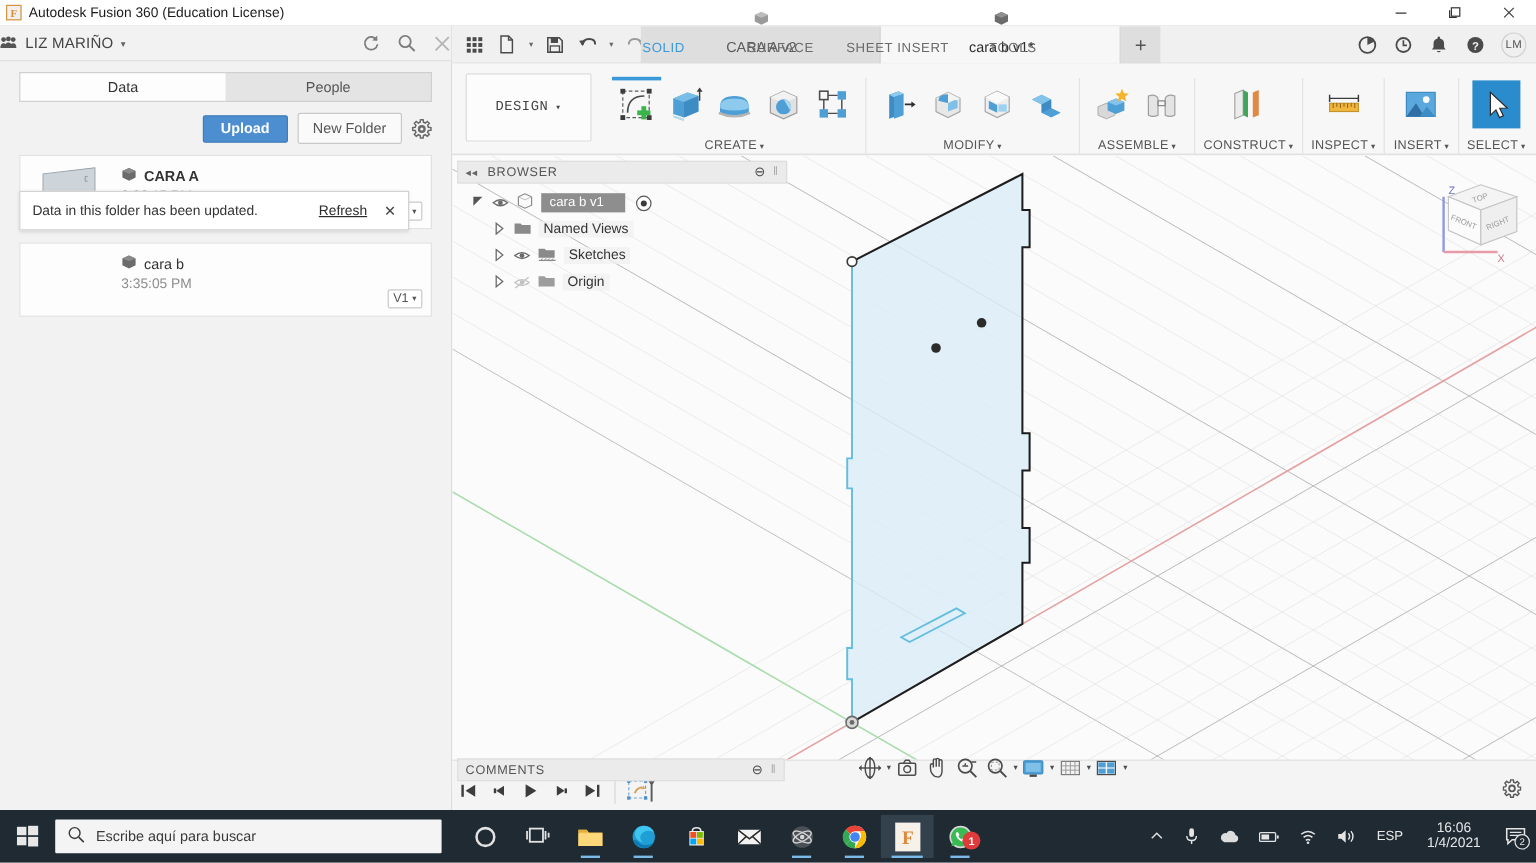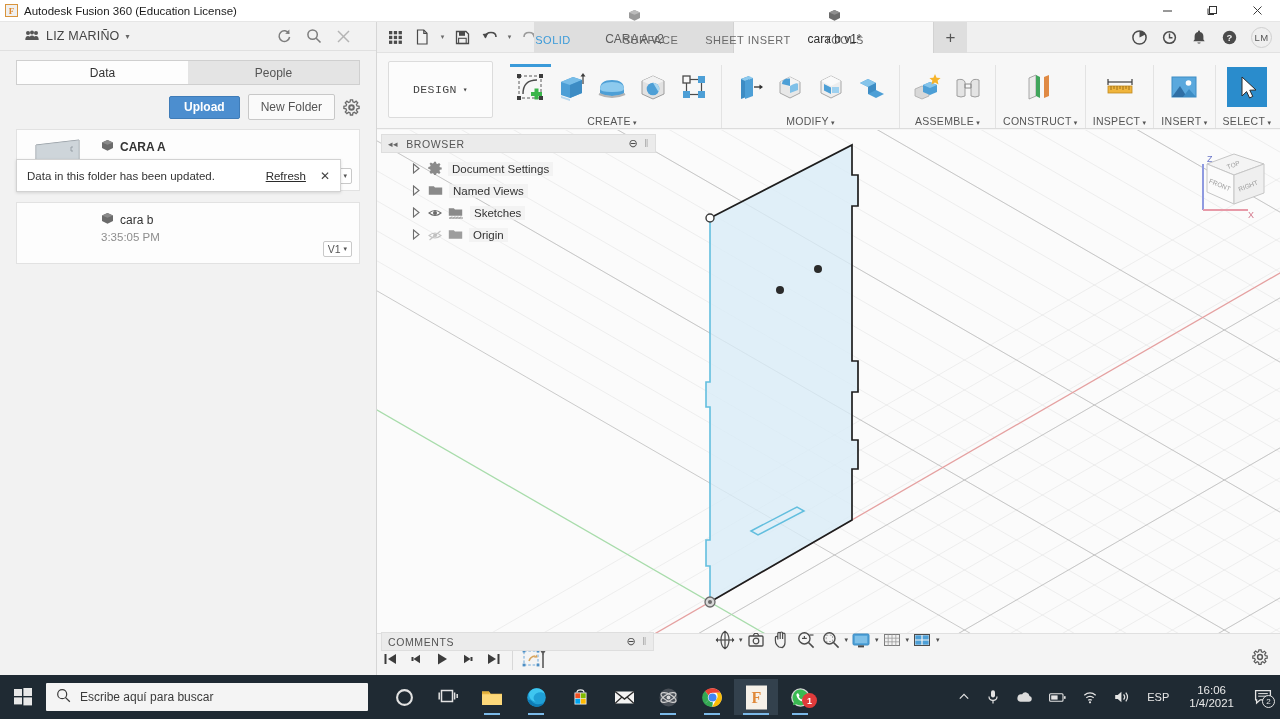--- a/index.html
+++ b/index.html
@@ -32,21 +32,21 @@
     width:45px; height:22px; display:flex; align-items:center; justify-content:center;
     color:#3c3c3c; font-size:11px;
   }
 
   
   .left-panel {
     position:absolute; left:0; top:22px; width:377px; height:661px;
     background:#f2f2f2; border-right:1px solid #d6d6d6;
   }
   .lp-header {
-    height:29px; display:flex; align-items:center; padding:0 25px;
+    height:29px; display:flex; align-items:center; padding:0 0;
     border-bottom:1px solid #e0e0e0; background:#f2f2f2;
   }
   .lp-people-icon { margin-right:7px; color:#555; font-size:12px; line-height:1; }
   .lp-user { font-size:12.5px; color:#444; letter-spacing:.2px; }
   .lp-caret { margin-left:6px; font-size:8px; color:#666; }
   .lp-head-icons { margin-left:auto; display:flex; gap:14px; align-items:center; color:#7d7d7d;}
   .lp-head-icons svg { display:block; }
 
   .tabs { display:flex; margin:9px 16px 0 16px; }
   .tab {
@@ -848,35 +848,44 @@
 
       <div class="browser-panel">
         <div class="bp-head">
           <span class="dblarrow">◂◂</span>
           <span>BROWSER</span>
           <span class="minus">⊖</span>
           <span class="grip">‖</span>
         </div>
         <div class="tree">
 
-
-          <div class="tnode" style="padding-left:30px;">
+          <div class="tnode root" style="padding-left:12px;">
             <span class="arrow">
-              <svg width="9" height="11" viewBox="0 0 9 11">
-                  <path d="M1.5 1 L7 5.5 L1.5 10 Z" fill="none" stroke="#6e6e6e" stroke-width="1.1"></path>
+              <svg width="11" height="11" viewBox="0 0 11 11">
+                  <path d="M1.5 1 L9 1 L1.5 8.5 Z" fill="#555"></path>
+                </svg>
+            </span>
+            <span class="eye">
+              <svg width="14" height="10" viewBox="0 0 14 10">
+                  <path d="M1 5 Q7 0 13 5 Q7 10 1 5 Z" fill="none" stroke="#6a6a6a" stroke-width="1.1"></path>
+                  <circle cx="7" cy="5" r="2" fill="#6a6a6a"></circle>
                 </svg>
             </span>
             <span>
-              <svg width="14" height="14" viewBox="0 0 14 14">
-                  <circle cx="7" cy="7" r="2.2" fill="none" stroke="#8a8a8a" stroke-width="1.6"></circle>
-                  <path d="M6 .8h2l.3 1.8 1.3.5 1.5-1.1 1.4 1.4-1.1 1.5.5 1.3 1.8.3v2l-1.8.3-.5 1.3 1.1 1.5-1.4 1.4-1.5-1.1-1.3.5-.3 1.8h-2l-.3-1.8-1.3-.5-1.5 1.1L1.5 11l1.1-1.5-.5-1.3L.3 7.9v-2l1.8-.3.5-1.3L1.5 2.8 2.9 1.4l1.5 1.1 1.3-.5z" fill="#8a8a8a"></path>
+              <svg width="15" height="15" viewBox="0 0 15 15">
+                  <path d="M2 4 L7.5 1.5 L13 4 L13 11 L7.5 13.5 L2 11 Z" fill="#fafafa" stroke="#8a8a8a" stroke-width="1"></path>
+                  <path d="M2 4 L7.5 6.5 L13 4" fill="none" stroke="#bcbcbc" stroke-width=".8"></path>
                 </svg>
             </span>
-            <span class="lbl">Document Settings</span>
-          </div>
+            <span class="lbl">cara b v1</span>
+            <span class="radio-dot">
+                <i></i>
+              </span>
+          </div>
+
 
           <div class="tnode" style="padding-left:30px;">
             <span class="arrow">
               <svg width="9" height="11" viewBox="0 0 9 11">
                   <path d="M1.5 1 L7 5.5 L1.5 10 Z" fill="none" stroke="#6e6e6e" stroke-width="1.1"></path>
                 </svg>
             </span>
             <span>
               <svg width="15" height="12" viewBox="0 0 15 12">
                   <path d="M.8 2.2h5l1.2 1.4h7.2v7.2H.8z" fill="#8a8a8a"></path>

